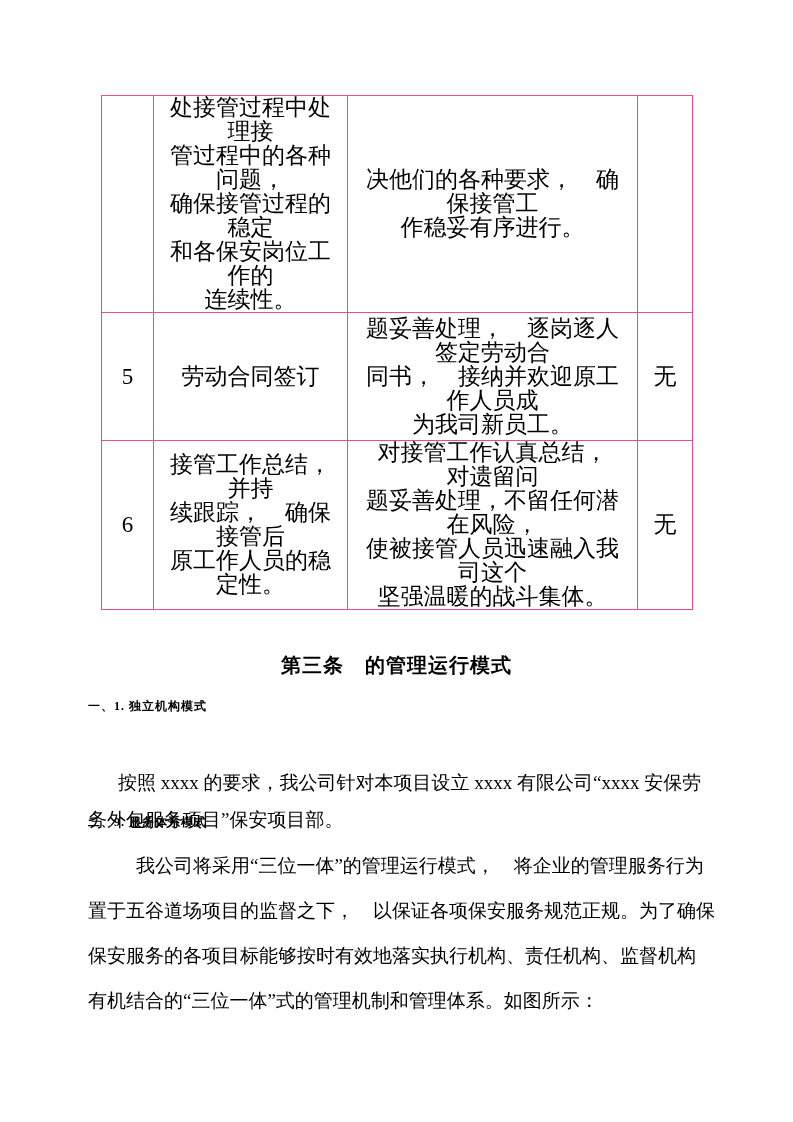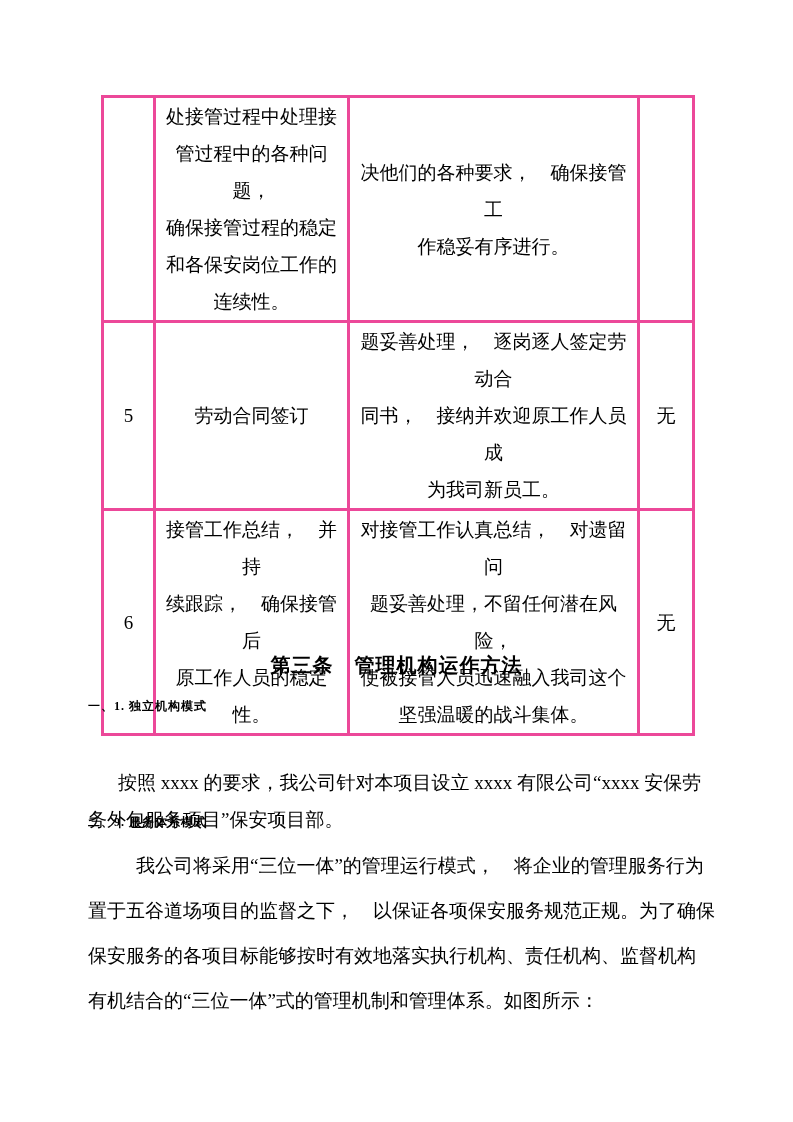--- a/index.html
+++ b/index.html
@@ -16,23 +16,23 @@
   }
   table.doc-table {
     position: absolute;
     left: 101px;
     top: 95px;
     width: 591px;
     border-collapse: collapse;
     table-layout: fixed;
   }
   table.doc-table td {
-    border: 3px solid #ec4899;
-    font-size: 19px;
-    line-height: 37px;
+    border: 1px solid #ec4899;
+    font-size: 23px;
+    line-height: 24px;
     text-align: center;
     vertical-align: middle;
     white-space: pre-line;
     padding: 0 8px;
     overflow: hidden;
   }
   tr.row-cont  { height: 213px; }
   tr.row-5     { height: 128px; }
   tr.row-6     { height: 168px; }
   td.valign-top { vertical-align: top; }
@@ -115,21 +115,21 @@
 原工作人员的稳定性。</td>
         <td>对接管工作认真总结，　对遗留问
 题妥善处理，不留任何潜在风险，
 使被接管人员迅速融入我司这个
 坚强温暖的战斗集体。</td>
         <td>无</td>
       </tr>
     </tbody>
   </table>
 
-  <div class="chapter-heading">第三条　管理机构运作方法</div>
+  <div class="chapter-heading">第三条　的管理运行模式</div>
 
   <div class="section-title section-1-title">一、1. 独立机构模式</div>
   <div class="body-paragraph paragraph-1">按照 xxxx 的要求，我公司针对本项目设立 xxxx 有限公司“xxxx 安保劳
 务外包服务项目”保安项目部。</div>
 
   <div class="section-title section-2-title">二、9. 服务体系模式</div>
   <div class="body-paragraph paragraph-2">我公司将采用“三位一体”的管理运行模式，　将企业的管理服务行为
 置于五谷道场项目的监督之下，　以保证各项保安服务规范正规。为了确保
 保安服务的各项目标能够按时有效地落实执行机构、责任机构、监督机构
 有机结合的“三位一体”式的管理机制和管理体系。如图所示：</div>

